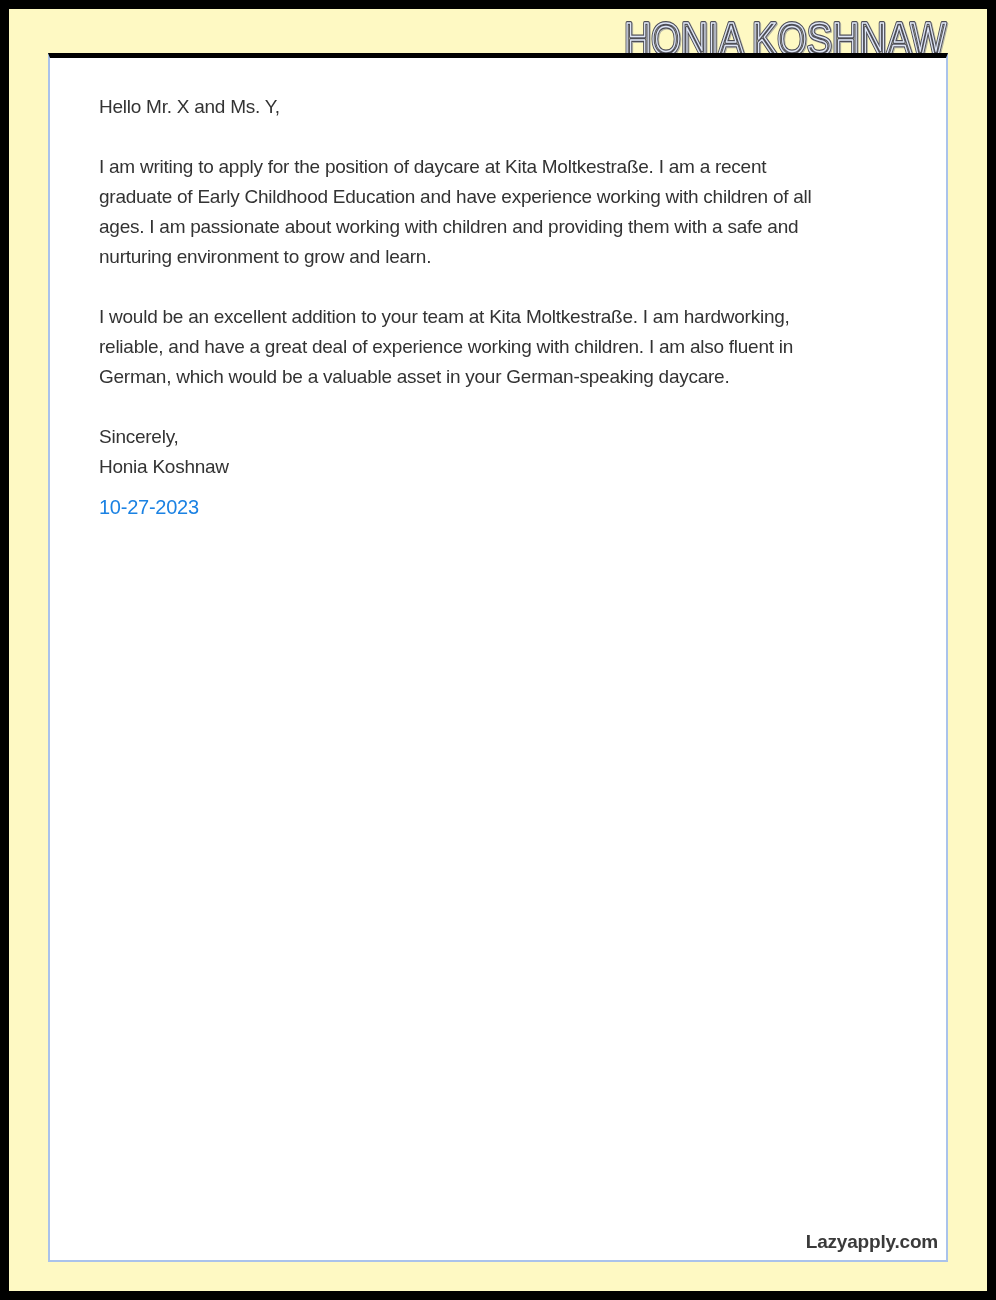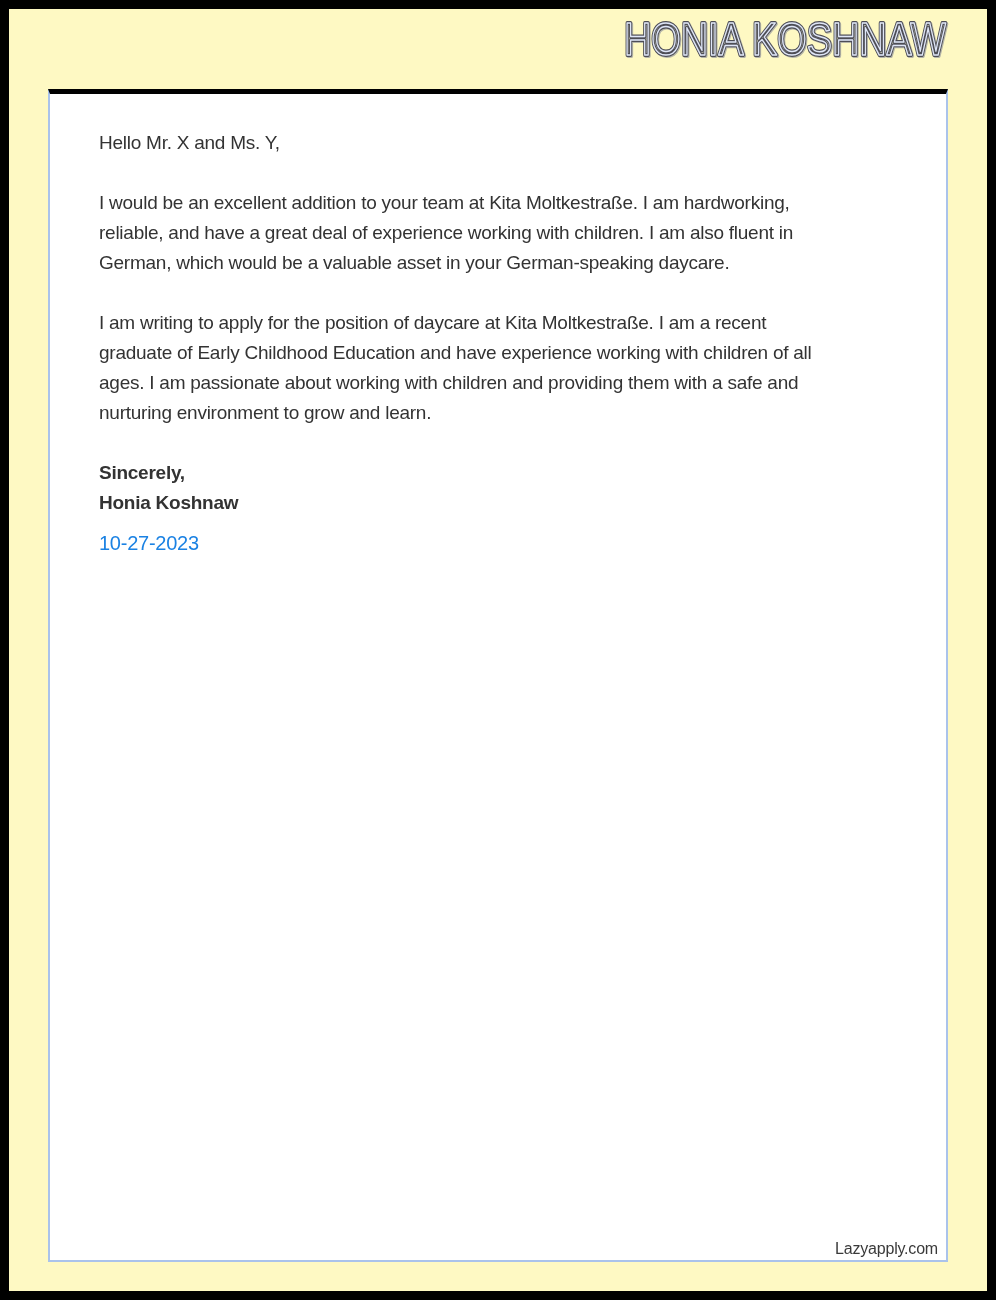--- a/index.html
+++ b/index.html
@@ -36,73 +36,73 @@
   
   .panel {
     position: absolute;
     left: 39px; right: 39px; top: 44px; bottom: 29px;
     background: #ffffff;
     border-top: 5px solid #000000;
     border-left: 2px solid #aac3eb;
     border-right: 2px solid #aac3eb;
     border-bottom: 2px solid #aac3eb;
     box-sizing: border-box;
-    margin-top: 36px;
   }
   .letter {
     padding: 34px 40px 0 49px;
     font-size: 19px;
     line-height: 30px;
     letter-spacing: -0.25px;
     color: #333333;
   }
   .letter .line { white-space: nowrap; }
   .salutation { margin: 0 0 30px 0; }
   .para { margin: 30px 0; }
-  .closing-block { margin: 30px 0 0 0; font-weight: bold; }
+  .closing-block { margin: 30px 0 0 0; }
   .date {
     margin-top: 10px;
     color: #1b82e3;
     font-size: 20px;
   }
   .watermark {
     position: absolute;
-    right: 8px; bottom: 1px;
-    font-size: 16px;
+    right: 8px; bottom: 8px;
+    font-size: 19px;
     line-height: 20px;
     letter-spacing: -0.2px;
     color: #3a3a3a;
+    font-weight: bold;
   }
 </style>
 </head>
 <body>
 
 <div class="page">
 
   <svg class="title-svg" xmlns="http://www.w3.org/2000/svg">
     <text class="t-outer" x="328" y="43" text-anchor="end" textLength="322" lengthAdjust="spacingAndGlyphs">HONIA KOSHNAW</text>
     <text class="t-inner" x="328" y="43" text-anchor="end" textLength="322" lengthAdjust="spacingAndGlyphs">HONIA KOSHNAW</text>
   </svg>
 
   <div class="panel">
     <div class="letter">
 
       <div class="salutation line">Hello Mr. X and Ms. Y,</div>
 
       <div class="para">
-        <div class="line">I would be an excellent addition to your team at Kita Moltkestraße. I am hardworking,</div>
-        <div class="line">reliable, and have a great deal of experience working with children. I am also fluent in</div>
-        <div class="line">German, which would be a valuable asset in your German-speaking daycare.</div>
-      </div>
-
-      <div class="para">
         <div class="line">I am writing to apply for the position of daycare at Kita Moltkestraße. I am a recent</div>
         <div class="line">graduate of Early Childhood Education and have experience working with children of all</div>
         <div class="line">ages. I am passionate about working with children and providing them with a safe and</div>
         <div class="line">nurturing environment to grow and learn.</div>
+      </div>
+
+      <div class="para">
+        <div class="line">I would be an excellent addition to your team at Kita Moltkestraße. I am hardworking,</div>
+        <div class="line">reliable, and have a great deal of experience working with children. I am also fluent in</div>
+        <div class="line">German, which would be a valuable asset in your German-speaking daycare.</div>
       </div>
 
 
       <div class="closing-block">
         <div class="line">Sincerely,</div>
         <div class="line">Honia Koshnaw</div>
       </div>
 
       <div class="date line">10-27-2023</div>
 

